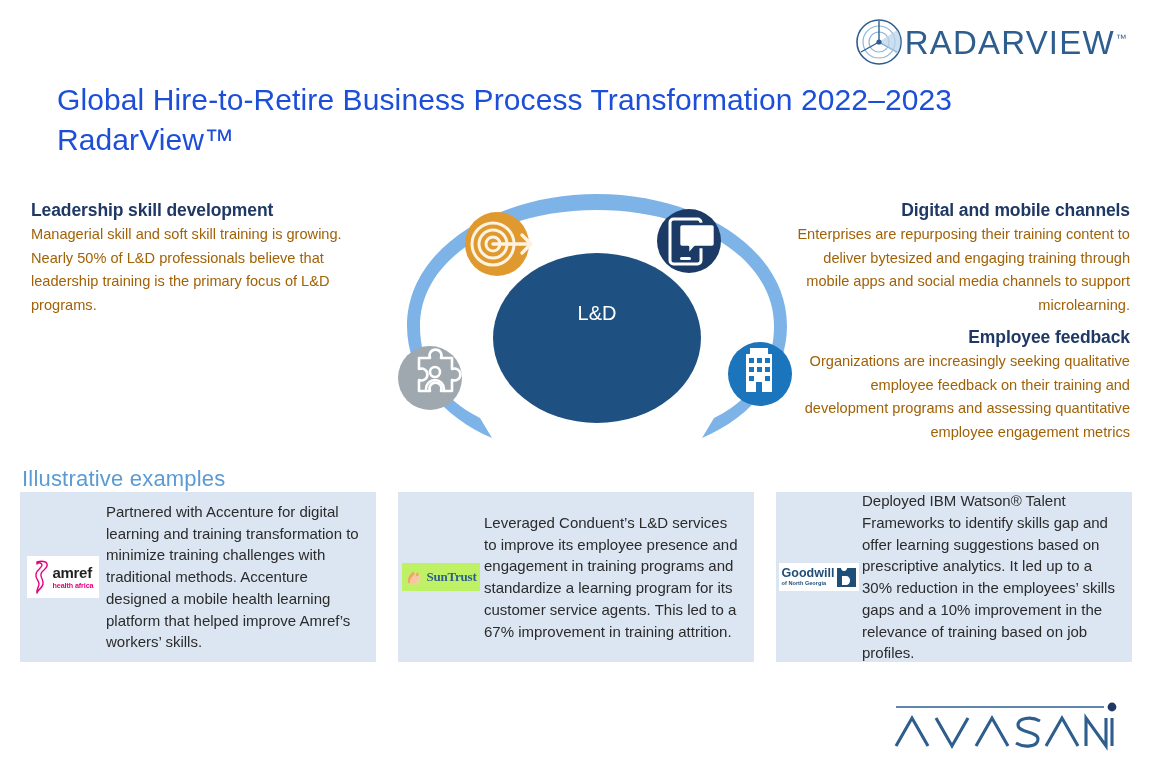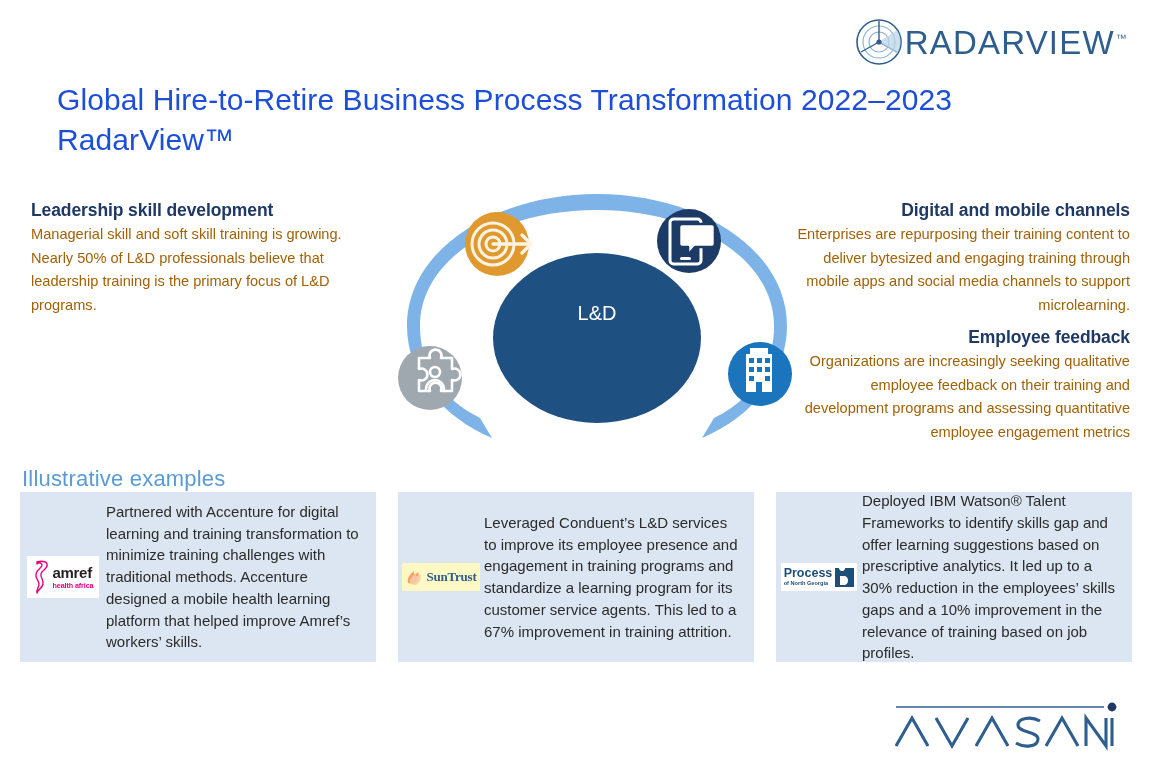--- a/index.html
+++ b/index.html
@@ -142,21 +142,21 @@
     color: #2B2B2B;
     padding-right: 12px;
   }
 
   
   .amref-wrap { background:#fff; display:flex; align-items:center; padding:3px 5px; }
   .amref-name { font-size: 15px; font-weight: bold; color:#231f20; line-height:1; letter-spacing:-0.3px;}
   .amref-sub  { font-size: 7.2px; font-weight: bold; color:#E6007E; line-height:1; margin-top:1.5px; letter-spacing:-0.1px;}
 
   
-  .sun-wrap { background:#fef9c3; display:flex; align-items:center; gap:1px; padding:4px 3px; }
+  .sun-wrap { background:#bef264; display:flex; align-items:center; gap:1px; padding:4px 3px; }
   .sun-word { font-size: 13px; color:#2E5E8E; font-family:"Liberation Serif", serif; font-weight:bold; letter-spacing:-0.2px;}
 
   
   .gw-wrap { background:#fff; display:flex; align-items:center; gap:3px; padding:4px 3px; }
   .gw-main { font-size: 12.5px; font-weight:bold; color:#1F4E79; line-height:1; }
   .gw-sub  { font-size: 5.6px; font-weight:bold; color:#1F4E79; line-height:1; margin-top:2px; }
 
   
   .avasant {
     position: absolute;
@@ -304,21 +304,21 @@
           <span class="sun-word">SunTrust</span>
         </div>
       </div>
       <div class="card-text">Leveraged Conduent’s L&amp;D services to improve its employee presence and engagement in training programs and standardize a learning program for its customer service agents. This led to a 67% improvement in training attrition.</div>
     </div>
 
     <div class="card">
       <div class="card-logo">
         <div class="gw-wrap">
           <div>
-            <div class="gw-main">Process</div>
+            <div class="gw-main">Goodwill</div>
             <div class="gw-sub">of North Georgia</div>
           </div>
           <svg width="19" height="19" viewBox="0 0 19 19">
             <rect x="0" y="0" width="19" height="19" fill="#1F4E79"></rect>
             <path d="M7 3 a3 3 0 1 1 0.1 0 Z" fill="#ffffff"></path>
             <path d="M5 8 h5 v9 h-5 z" fill="#ffffff"></path>
             <path d="M10 8 c4 1 4 8 0 9 z" fill="#ffffff"></path>
           </svg>
         </div>
       </div>

